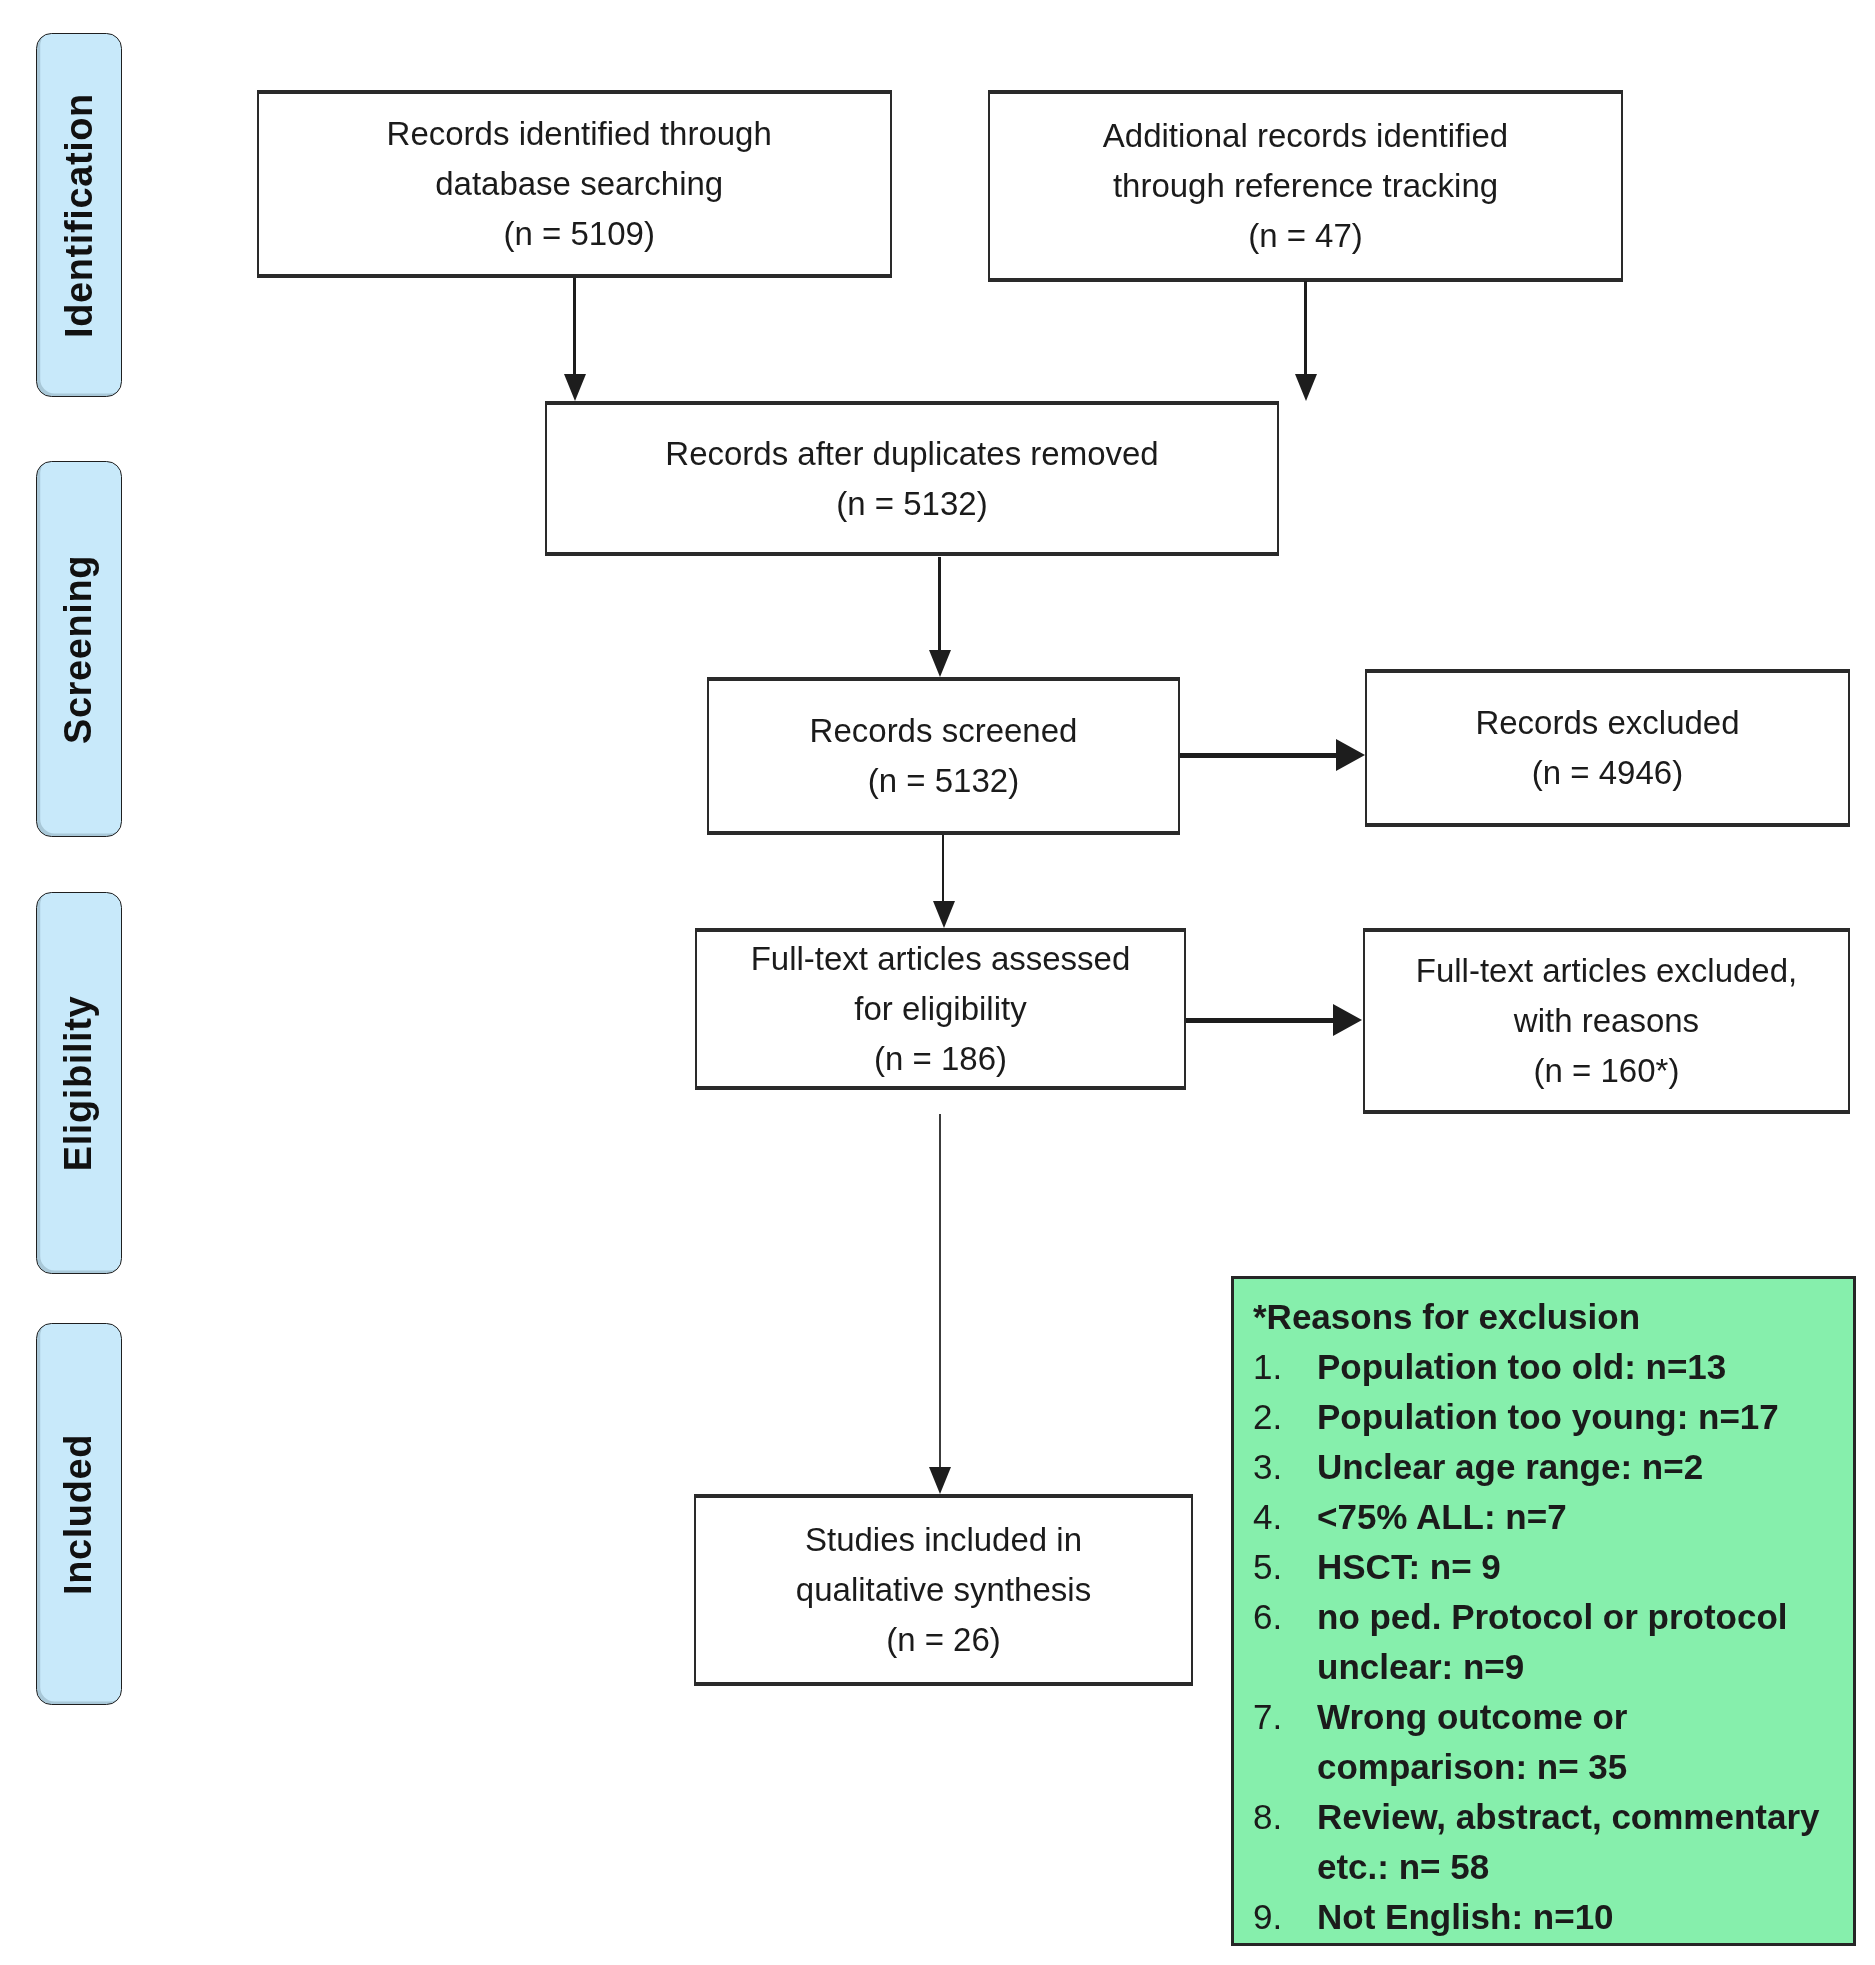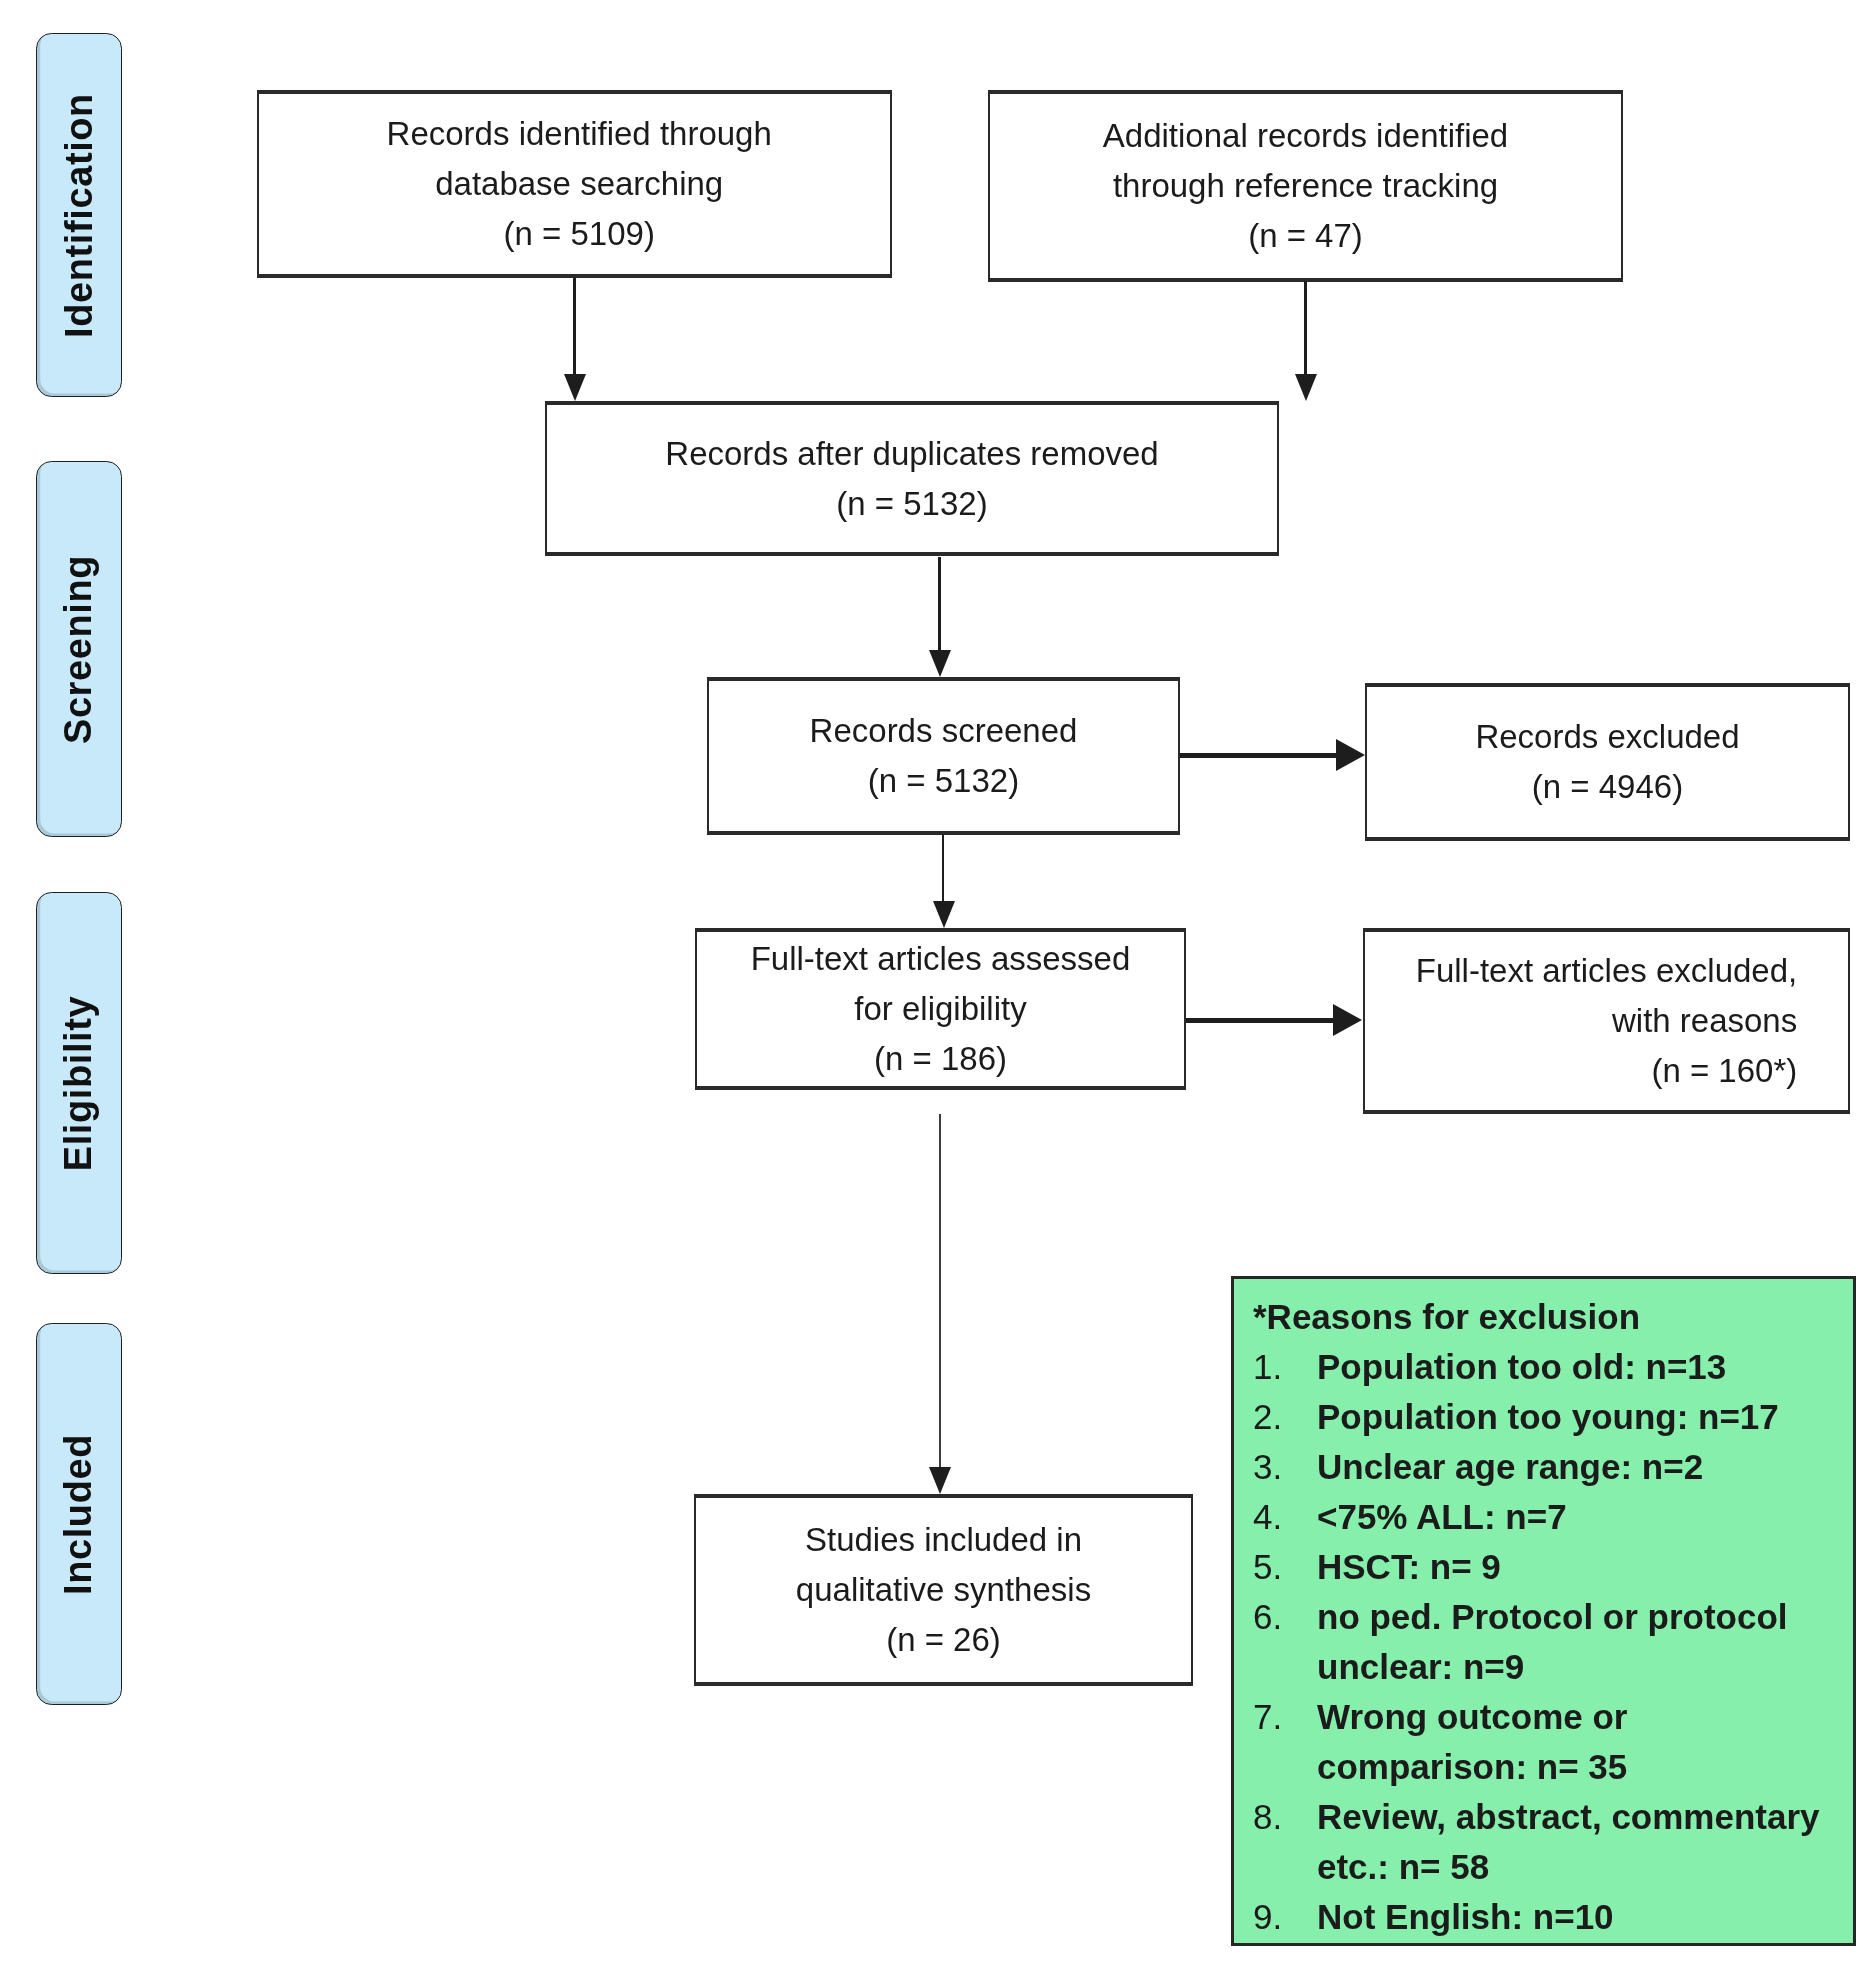--- a/index.html
+++ b/index.html
@@ -70,26 +70,26 @@
   <div class="fbox" style="left:257px;top:90px;width:635px;height:188px;padding-left:12px;">Records identified through
 database searching
 (n = 5109)</div>
   <div class="fbox" style="left:988px;top:90px;width:635px;height:192px;">Additional records identified
 through reference tracking
 (n = 47)</div>
   <div class="fbox" style="left:545px;top:401px;width:734px;height:155px;">Records after duplicates removed
 (n = 5132)</div>
   <div class="fbox" style="left:707px;top:677px;width:473px;height:158px;">Records screened
 (n = 5132)</div>
-  <div class="fbox" style="left:1365px;top:683px;width:485px;height:158px;">Records excluded
+  <div class="fbox" style="left:1365px;top:669px;width:485px;height:158px;">Records excluded
 (n = 4946)</div>
   <div class="fbox" style="left:695px;top:928px;width:491px;height:162px;">Full-text articles assessed
 for eligibility
 (n = 186)</div>
-  <div class="fbox" style="left:1363px;top:928px;width:487px;height:186px;text-align:right;">Full-text articles excluded,
+  <div class="fbox" style="left:1363px;top:928px;width:487px;height:186px;">Full-text articles excluded,
 with reasons
 (n = 160*)</div>
   <div class="fbox" style="left:694px;top:1494px;width:499px;height:192px;">Studies included in
 qualitative synthesis
 (n = 26)</div>
 
   <div class="rbox">
     <div class="rtitle">*Reasons for exclusion</div>
     <div class="ritem">
       <span class="rnum">1.</span>

